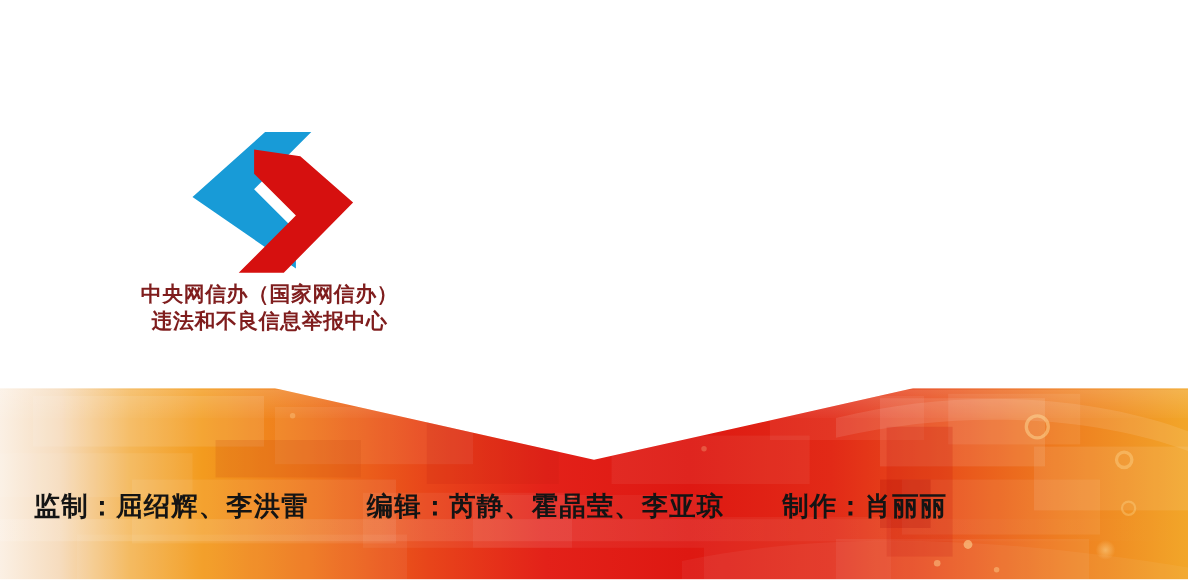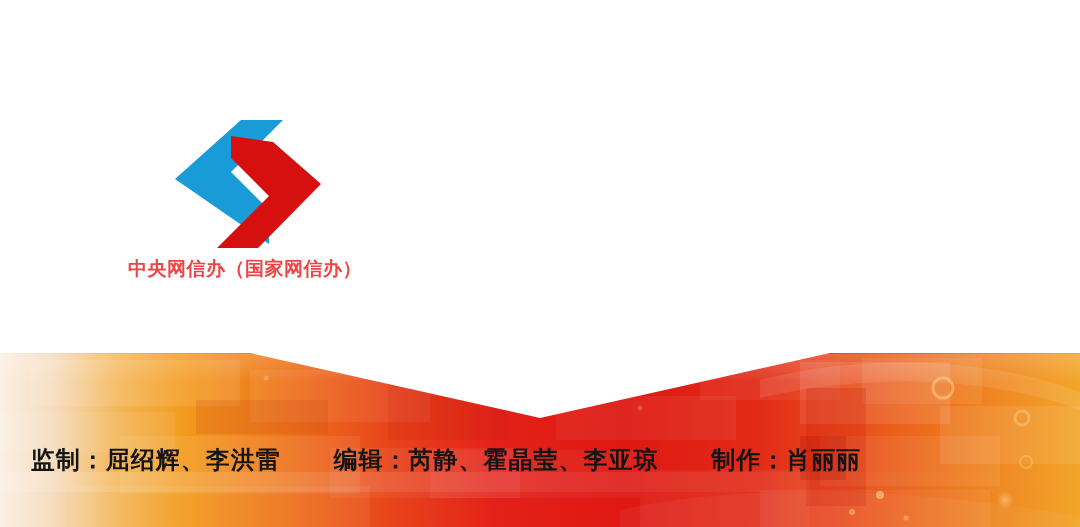--- a/index.html
+++ b/index.html
@@ -44,21 +44,21 @@
     height: 132px;
   }
   .logo-mark svg { display: block; }
 
   .logo-caption {
     position: absolute;
     left: 0;
     top: 138px;
     width: 300px;
     text-align: center;
-    color: #ef4444;
+    color: #7f1d1d;
     font-weight: bold;
     letter-spacing: 0.5px;
   }
   .logo-caption .line1 {
     font-size: 19px;
     line-height: 24px;
     white-space: nowrap;
   }
   .logo-caption .line2 {
     font-size: 19px;
@@ -126,20 +126,21 @@
       <svg width="150" height="132" viewBox="0 0 150 132" xmlns="http://www.w3.org/2000/svg">
 
         <path d="M 68 2 L 110 2 L 58 54 L 96 92 L 96 126 L 2 61 Z" fill="#189BD7"></path>
 
         <path d="M 100 24 L 148 66 L 85 130 L 44 130 L 96 78 L 58 40 L 58 18 Z" fill="#D6100F"></path>
       </svg>
     </div>
 
     <div class="logo-caption">
       <div class="line1">中央网信办（国家网信办）</div>
+      <div class="line2">违法和不良信息举报中心</div>
     </div>
 
   </div>
 
 
   <div class="banner">
     <svg width="1080" height="187" viewBox="0 0 1080 187" xmlns="http://www.w3.org/2000/svg">
       <defs>
         <linearGradient id="gmain" x1="0" y1="0" x2="1" y2="0">
           <stop offset="0.00" stop-color="#FBF0E4"></stop>

